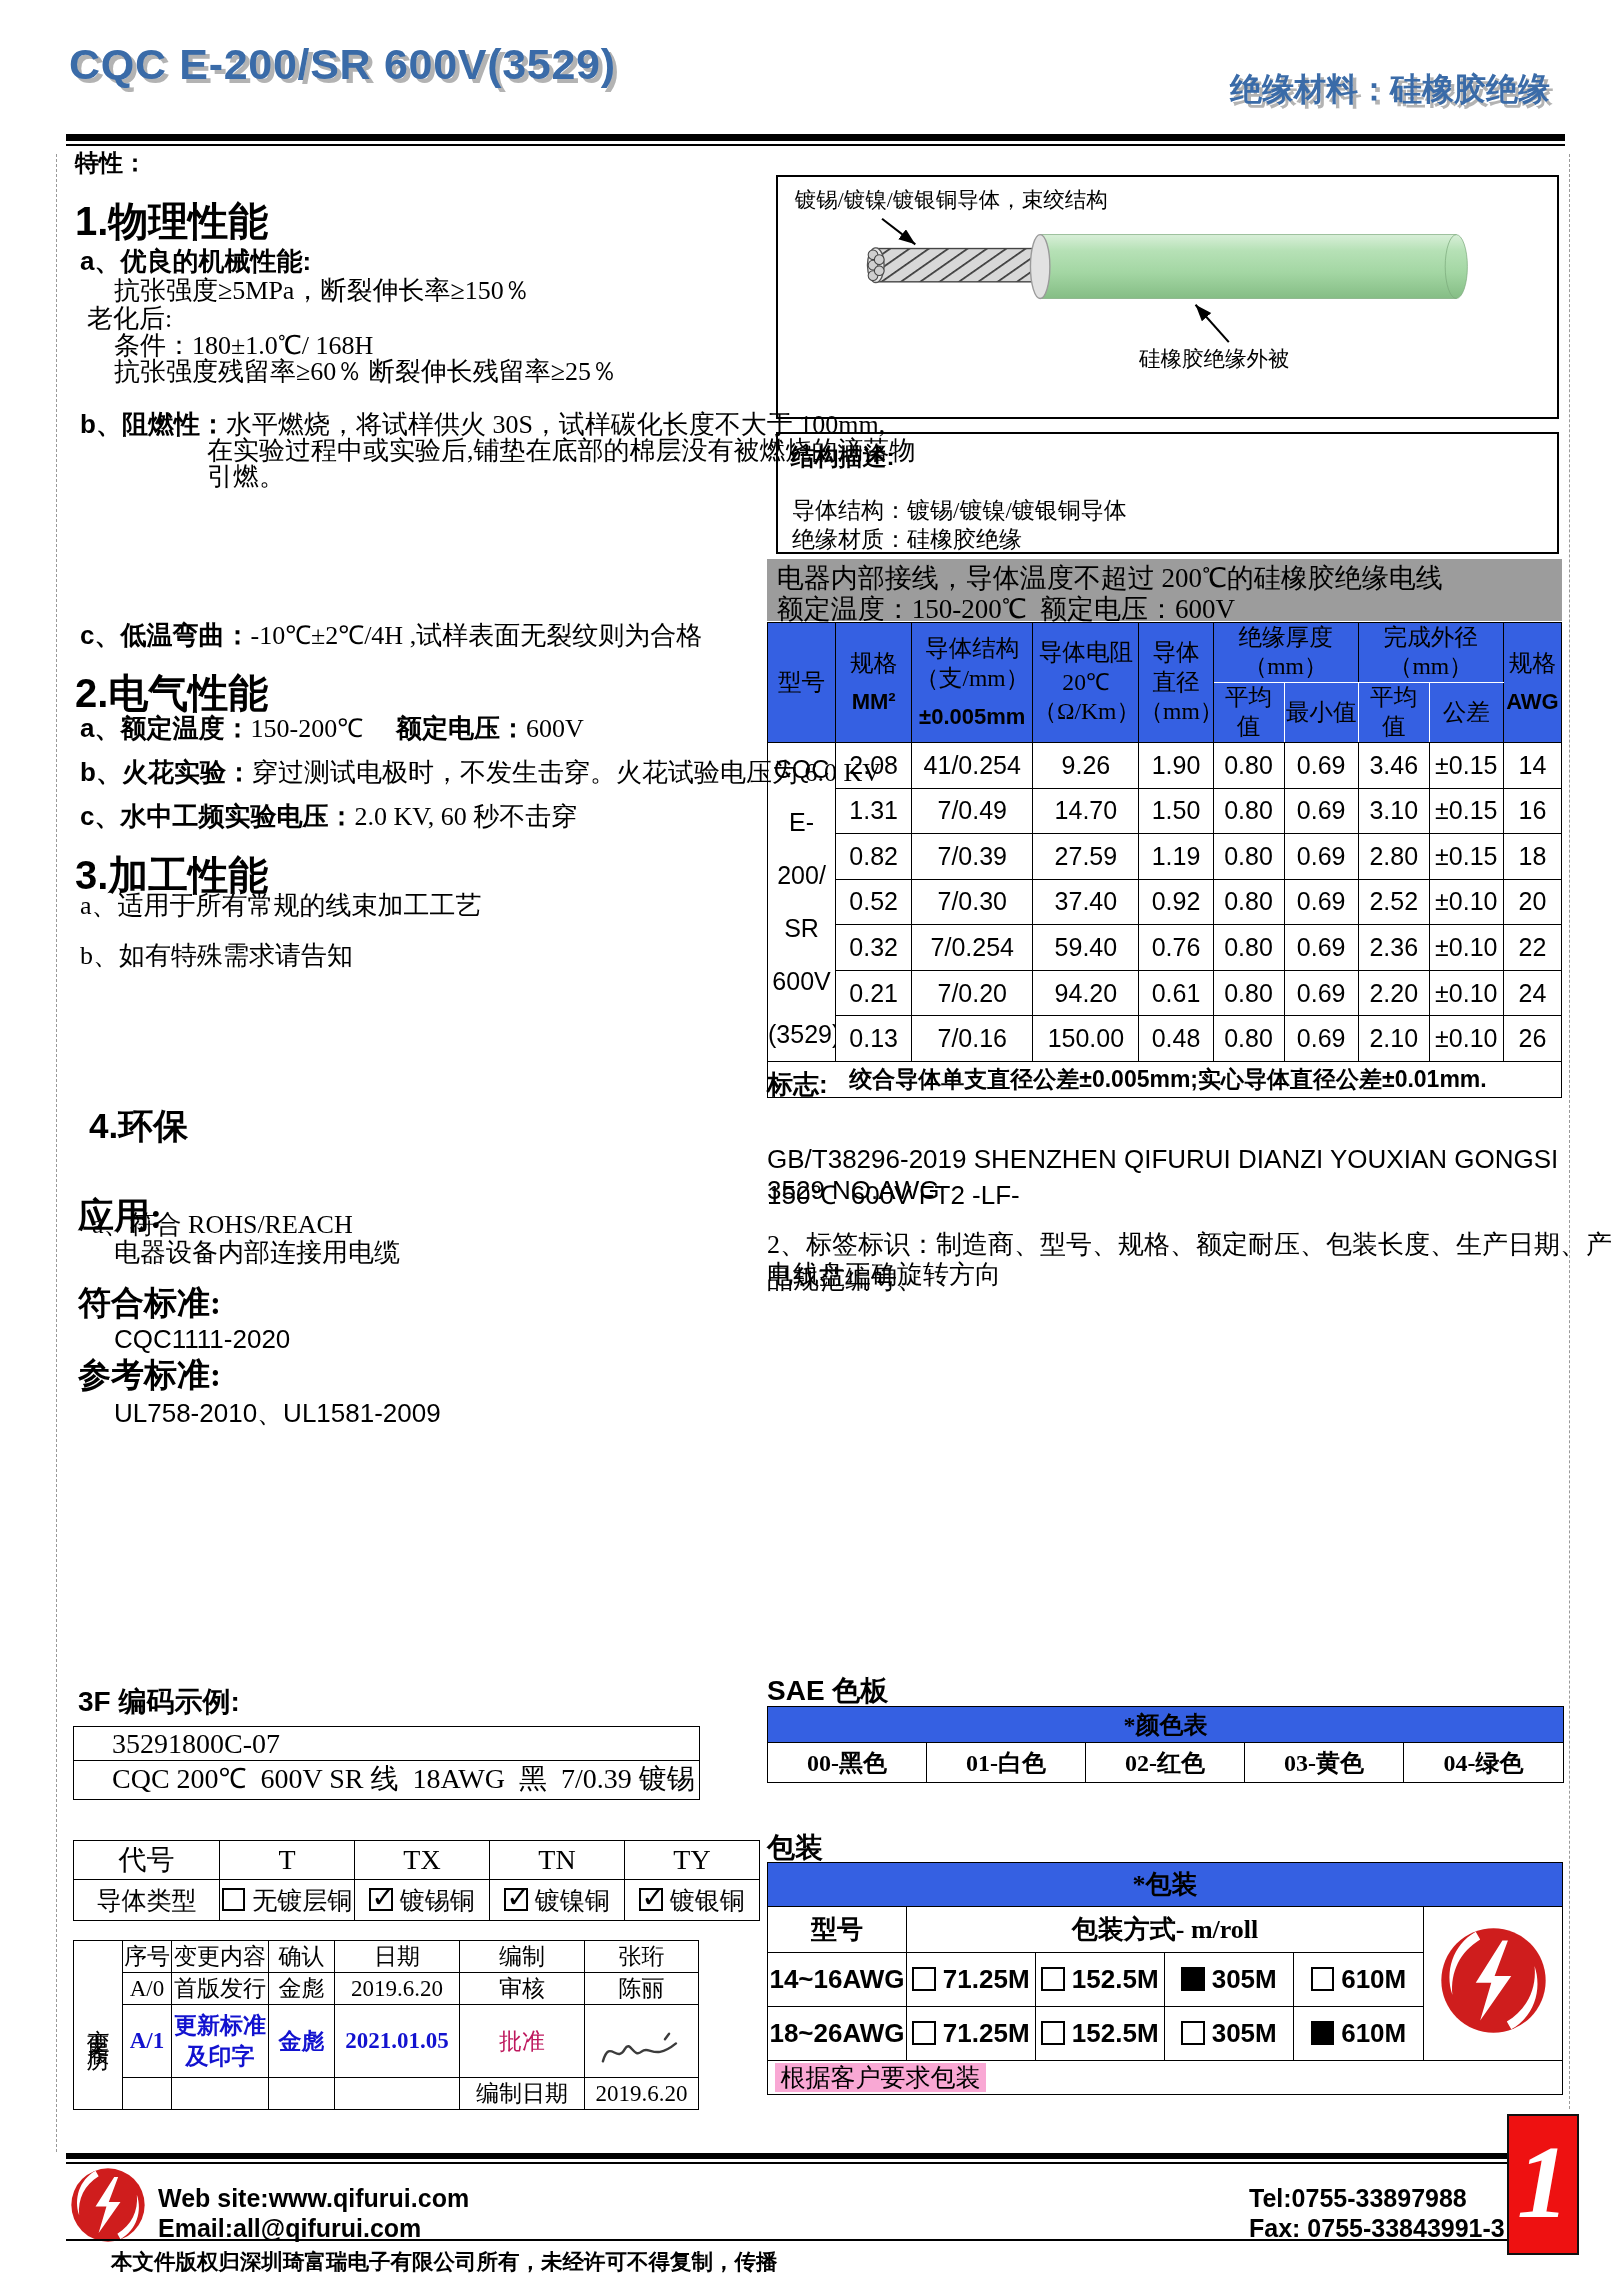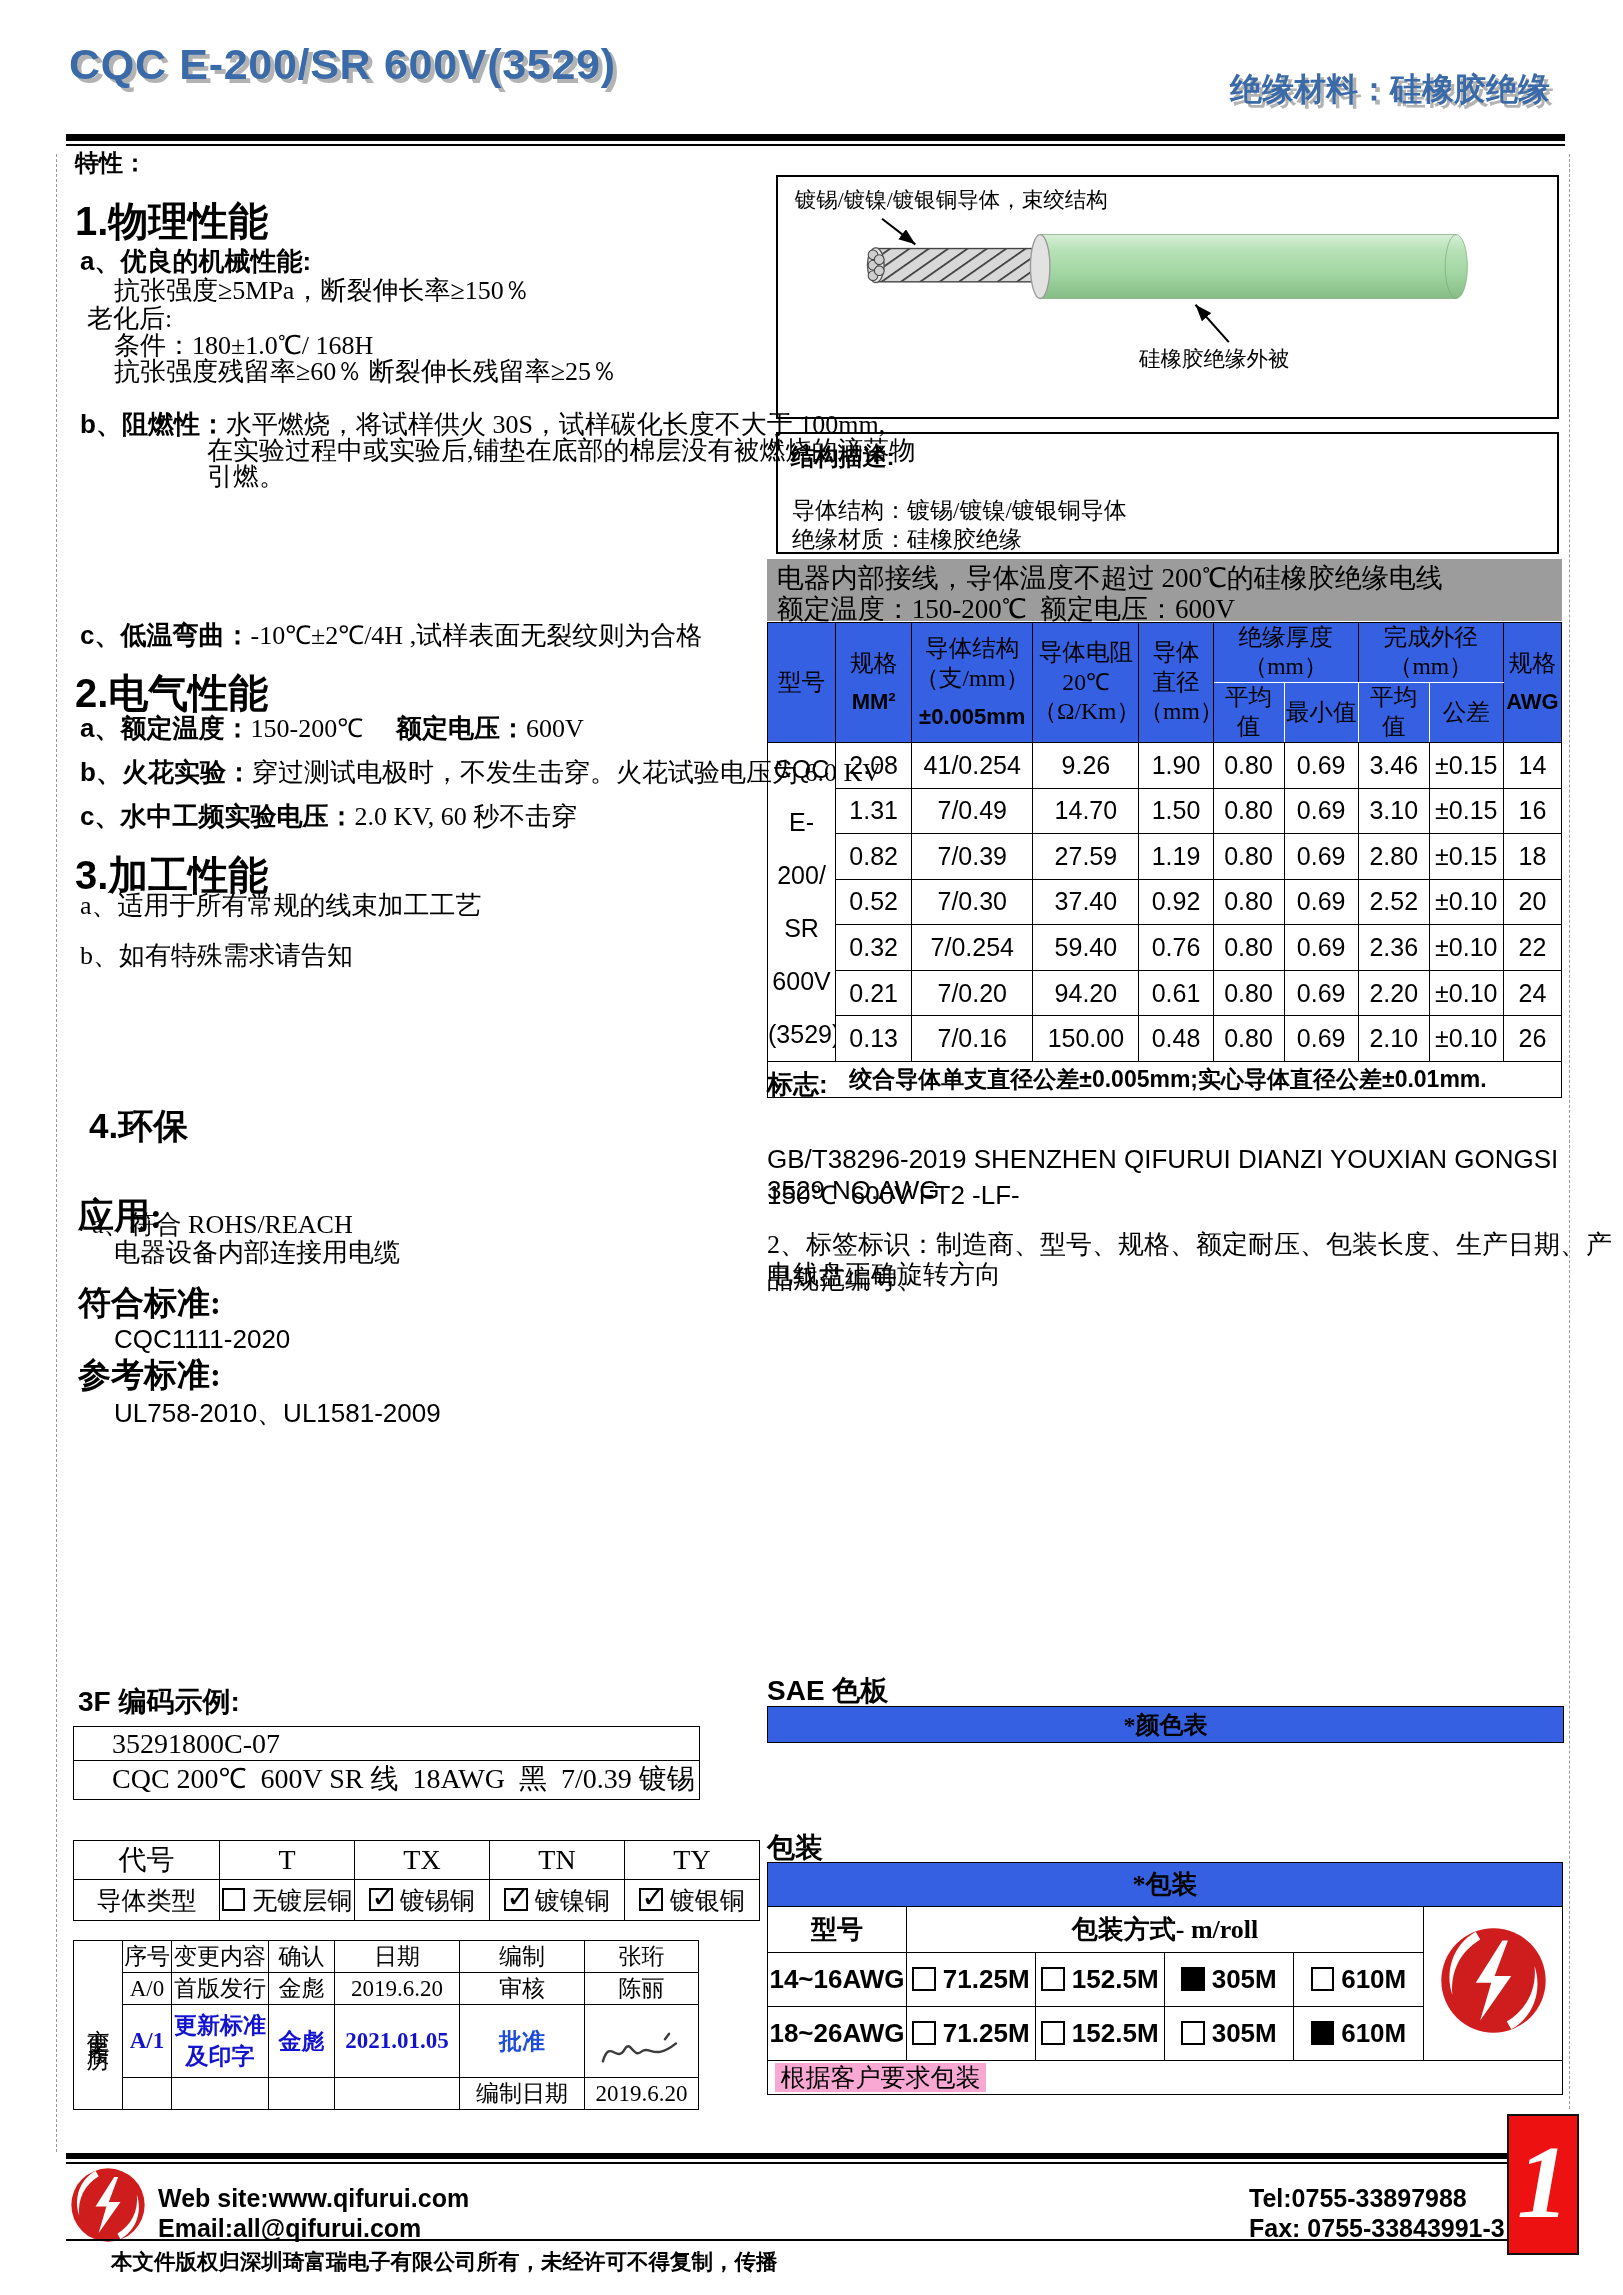--- a/index.html
+++ b/index.html
@@ -40,21 +40,21 @@
   #pack .pk-note-cell{text-align:left;padding-left:7px}
   .hl{background:#f9a8d4;font-family:"Liberation Serif",serif;font-size:25px;padding:1.4px 5.6px}
 
   
   #codes td{font-family:"Liberation Serif",serif}
   #codes .hd td{font-size:28px;height:35px}
   #codes .bd td{font-size:25px;height:40px}
   #rev td{font-family:"Liberation Serif",serif;font-size:23px}
   .side-cell{writing-mode:vertical-rl;text-orientation:upright;font-size:23px;letter-spacing:7px}
   .bluerow td{color:#1212cf;font-weight:bold;white-space:pre-line}
-  .bluerow td.black{color:#1d4ed8;font-weight:bold}
+  .bluerow td.black{color:#be185d;font-weight:normal}
 
   .cb{display:inline-block;width:19.4px;height:19.4px;border:2.1px solid #000;background:#fff;vertical-align:-2.8px;margin-right:7px;position:relative}
   .cb.filled{background:#000}
   .cb.checked::after{content:"\2713";position:absolute;left:0;top:-10.4px;font-size:29px;font-weight:bold;font-family:"DejaVu Sans",sans-serif;color:#000}
 
   .cqc-mark{display:inline-flex;align-items:center;justify-content:center;width:53px;height:46px;
     border:4.2px solid #000;border-radius:50%;font-weight:bold;font-size:19px;letter-spacing:-0.7px;margin:0 12.5px;
     font-family:"Liberation Sans",sans-serif}
 
   .pagenum{background:#ee1111;border:2.8px solid #111;color:#fff;text-align:center;
@@ -400,20 +400,27 @@
         <col style="width:159px">
         <col style="width:159px">
         <col style="width:159px">
         <col style="width:159px">
         <col style="width:160px">
       </colgroup>
     <tbody>
         <tr class="bluehead" style="height:36px">
       <td colspan="5">*颜色表</td>
     </tr>
+    <tr style="height:40px">
+      <td>00-黑色</td>
+      <td>01-白色</td>
+      <td>02-红色</td>
+      <td>03-黄色</td>
+      <td>04-绿色</td>
+    </tr>
   </tbody>
     </table>
 
   <div class="abs sans b t40" style="left:767px;top:1829px">包装</div>
   <table id="pack" class="btable abs" style="left:767px;top:1862px;width:795px">
     <colgroup>
         <col style="width:139px">
         <col style="width:129px">
         <col style="width:129px">
         <col style="width:129px">

